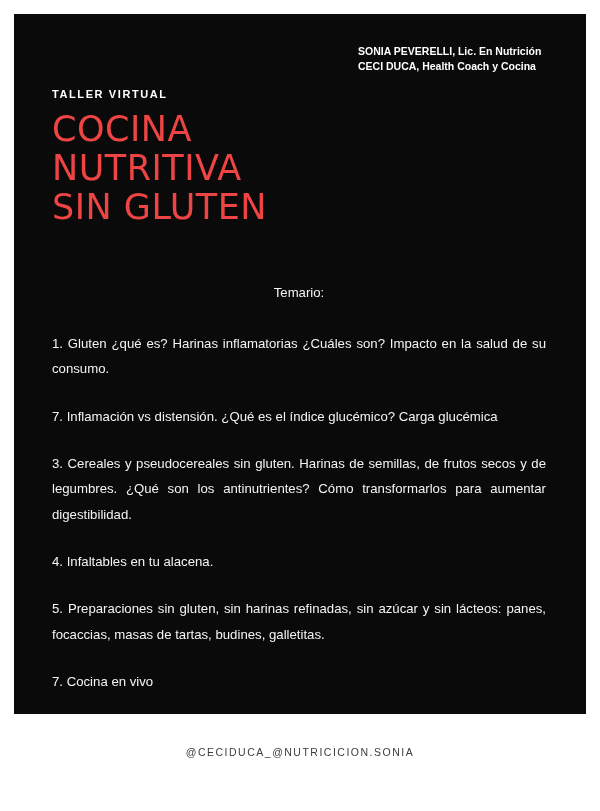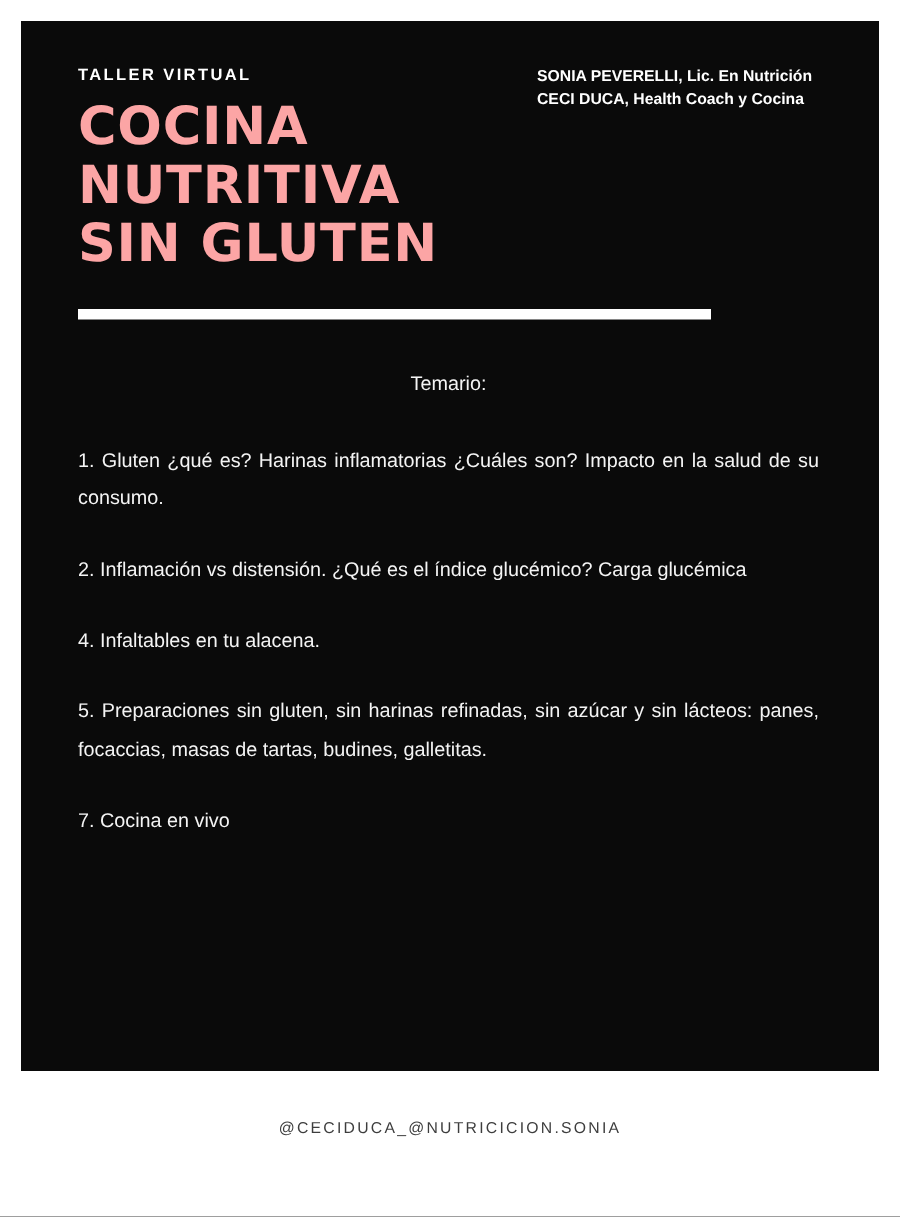--- a/index.html
+++ b/index.html
@@ -34,36 +34,37 @@
     flex-direction: column;
   }
   .header {
     display: flex;
     justify-content: space-between;
     align-items: flex-start;
   }
   .header-left {
     flex: 1 1 auto;
     padding-right: 18px;
+    margin-top: 44px;
   }
   .kicker {
     font-size: 11px;
     font-weight: bold;
     letter-spacing: 1.6px;
     color: #ffffff;
     margin: 6px 0 10px 0;
     text-transform: uppercase;
   }
   .title {
     font-size: 35px;
     line-height: 1.12;
-    font-weight: bold;
+    font-weight: normal;
     letter-spacing: 0.5px;
     margin: 0;
-    color: #fca5a5;
+    color: #ef4444;
     text-transform: uppercase;
     font-family: "DejaVu Sans", sans-serif;
   }
   .header-right {
     flex: 0 0 auto;
     width: 190px;
     padding-top: 6px;
     font-size: 10.5px;
     line-height: 1.42;
     font-weight: bold;
@@ -130,21 +131,22 @@
         <div>SONIA PEVERELLI, Lic. En Nutrición</div>
         <div>CECI DUCA, Health Coach y Cocina</div>
       </div>
     </div>
 
     <div class="rule"></div>
 
     <div class="body">
       <p class="lead">Temario:</p>
       <p>1. Gluten ¿qué es? Harinas inflamatorias ¿Cuáles son? Impacto en la salud de su consumo.</p>
-      <p>2. Inflamación vs distensión. ¿Qué es el índice glucémico? Carga glucémica</p>
+      <p>7. Inflamación vs distensión. ¿Qué es el índice glucémico? Carga glucémica</p>
+      <p>3. Cereales y pseudocereales sin gluten. Harinas de semillas, de frutos secos y de legumbres. ¿Qué son los antinutrientes? Cómo transformarlos para aumentar digestibilidad.</p>
       <p>4. Infaltables en tu alacena.</p>
       <p>5. Preparaciones sin gluten, sin harinas refinadas,   sin azúcar y sin lácteos: panes, focaccias, masas de tartas, budines, galletitas.</p>
       <p class="last">7. Cocina en vivo</p>
     </div>
 
   </div>
 
   <div class="footer">
     <div class="handles">
       <span>@CECIDUCA_</span>

